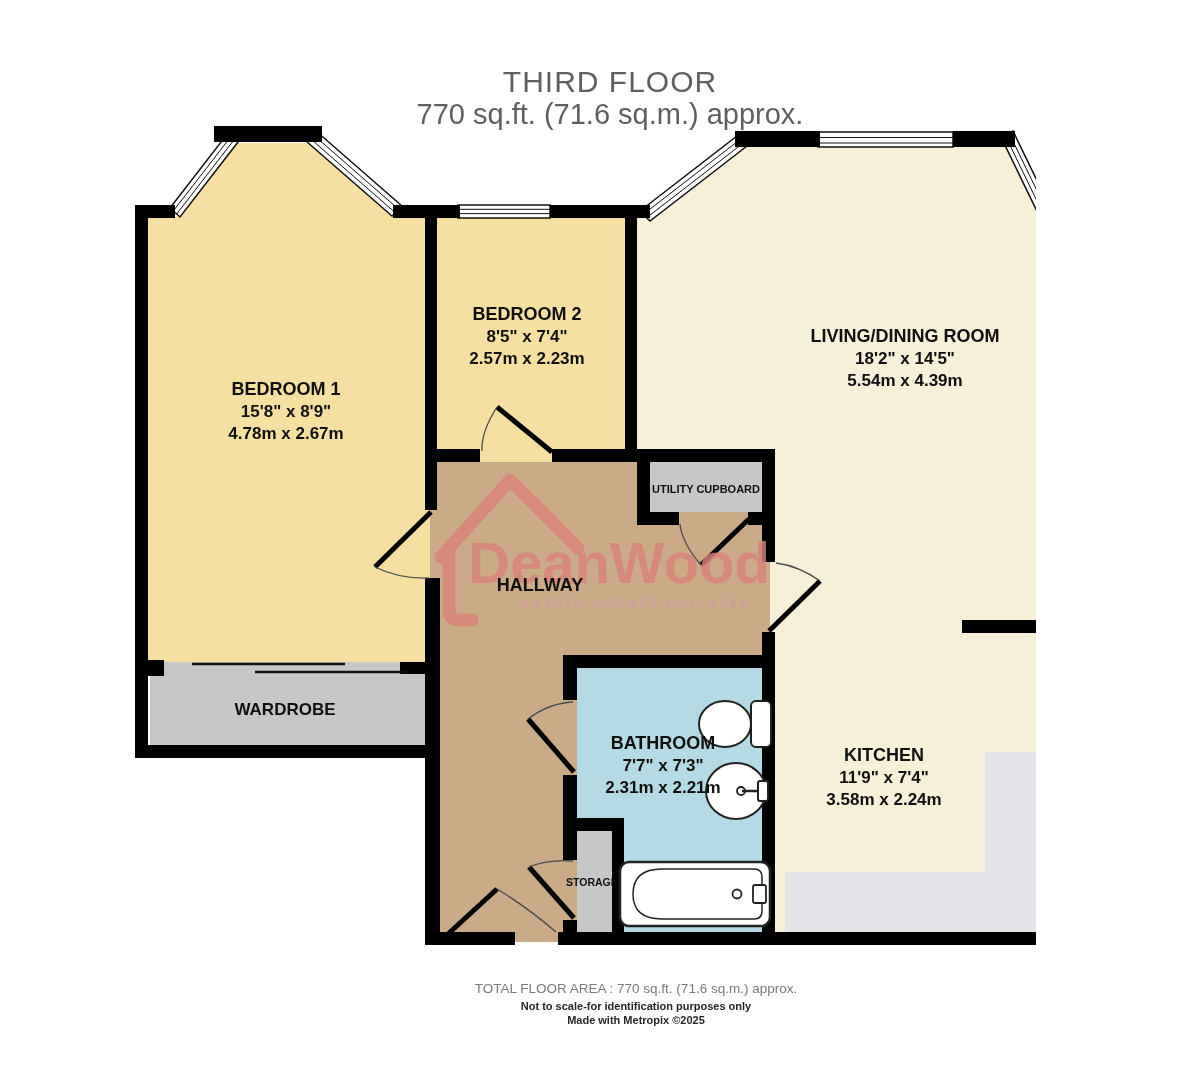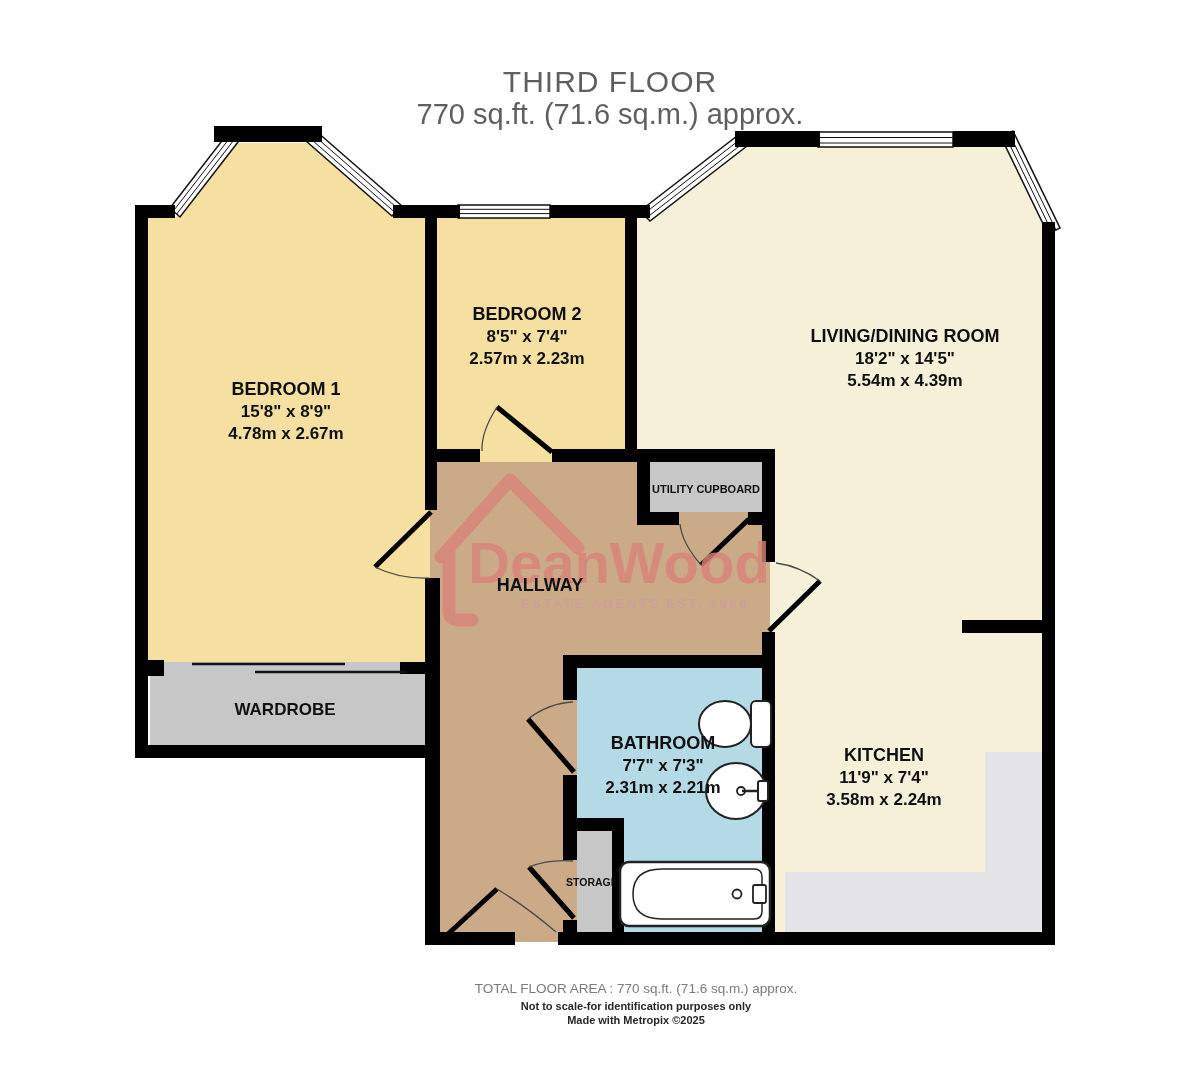--- a/index.html
+++ b/index.html
@@ -1,16 +1,16 @@
 <!DOCTYPE html>
 <html><head>
 <meta charset="utf-8">
 <style>
   html,body{margin:0;padding:0;background:#ffffff;}
-  .stage{position:relative;width:1188px;height:1080px;background:#fff;overflow:hidden;}
+  .stage{position:relative;width:1036px;height:1080px;background:#fff;overflow:hidden;}
   svg{position:absolute;left:0;top:0;}
   text{font-family:"Liberation Sans",sans-serif;}
   .title-line1{font-size:30px;fill:#5f5f5f;letter-spacing:1px;}
   .title-line2{font-size:29px;fill:#5f5f5f;}
   .room-name{font-size:18px;font-weight:700;fill:#101010;}
   .room-dim{font-size:17px;font-weight:700;fill:#101010;}
   .feature-label{font-size:17px;font-weight:700;fill:#101010;}
   .utility-label{font-size:11px;font-weight:700;fill:#101010;}
   .storage-label{font-size:10.5px;font-weight:700;fill:#101010;}
   .logo-text{font-size:58px;font-weight:700;fill:#d9837a;opacity:0.82;}

